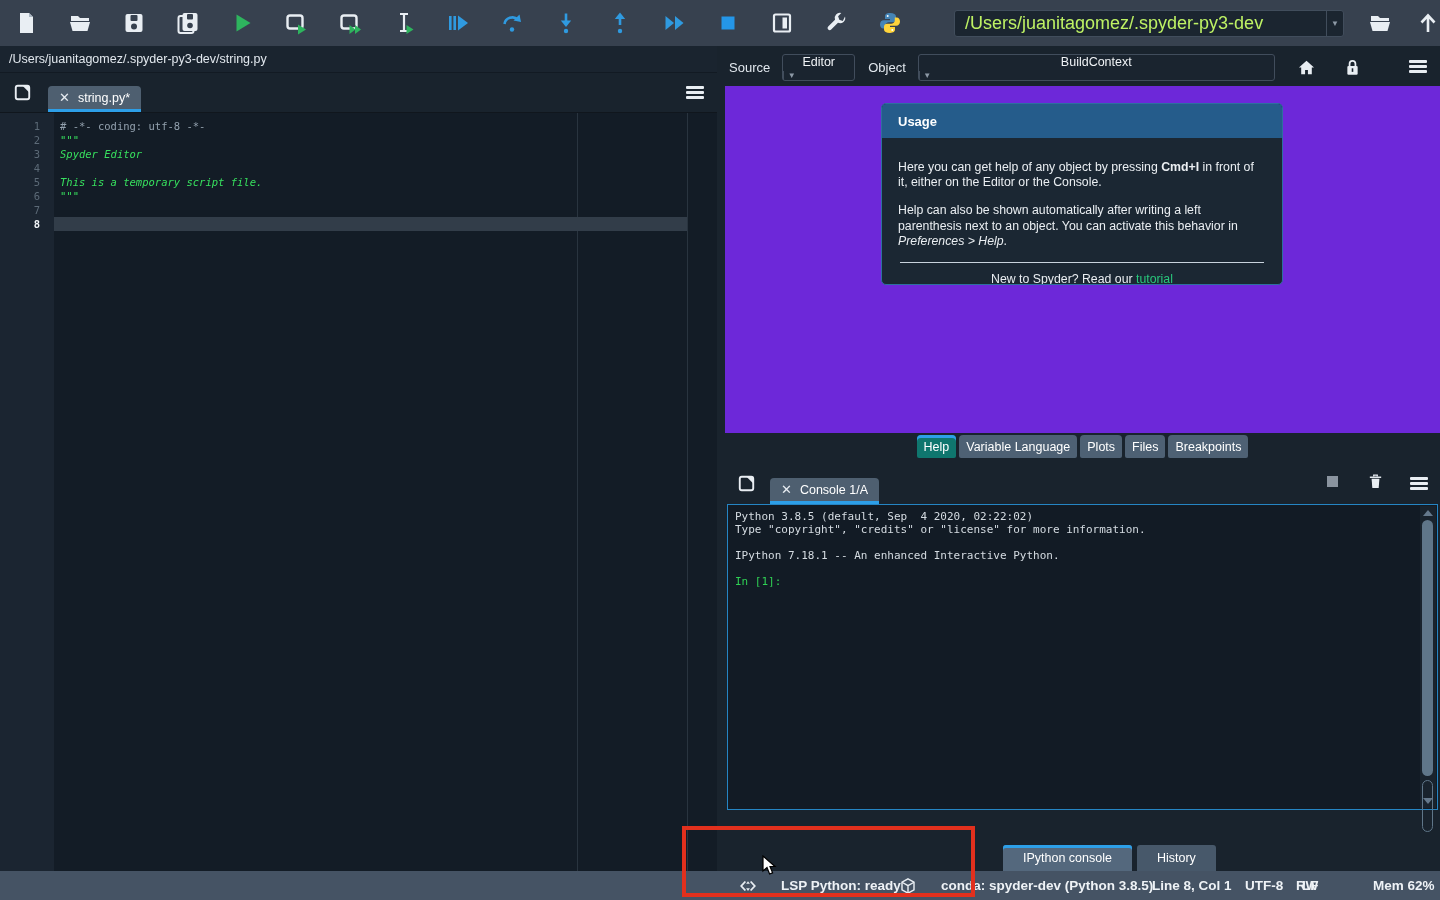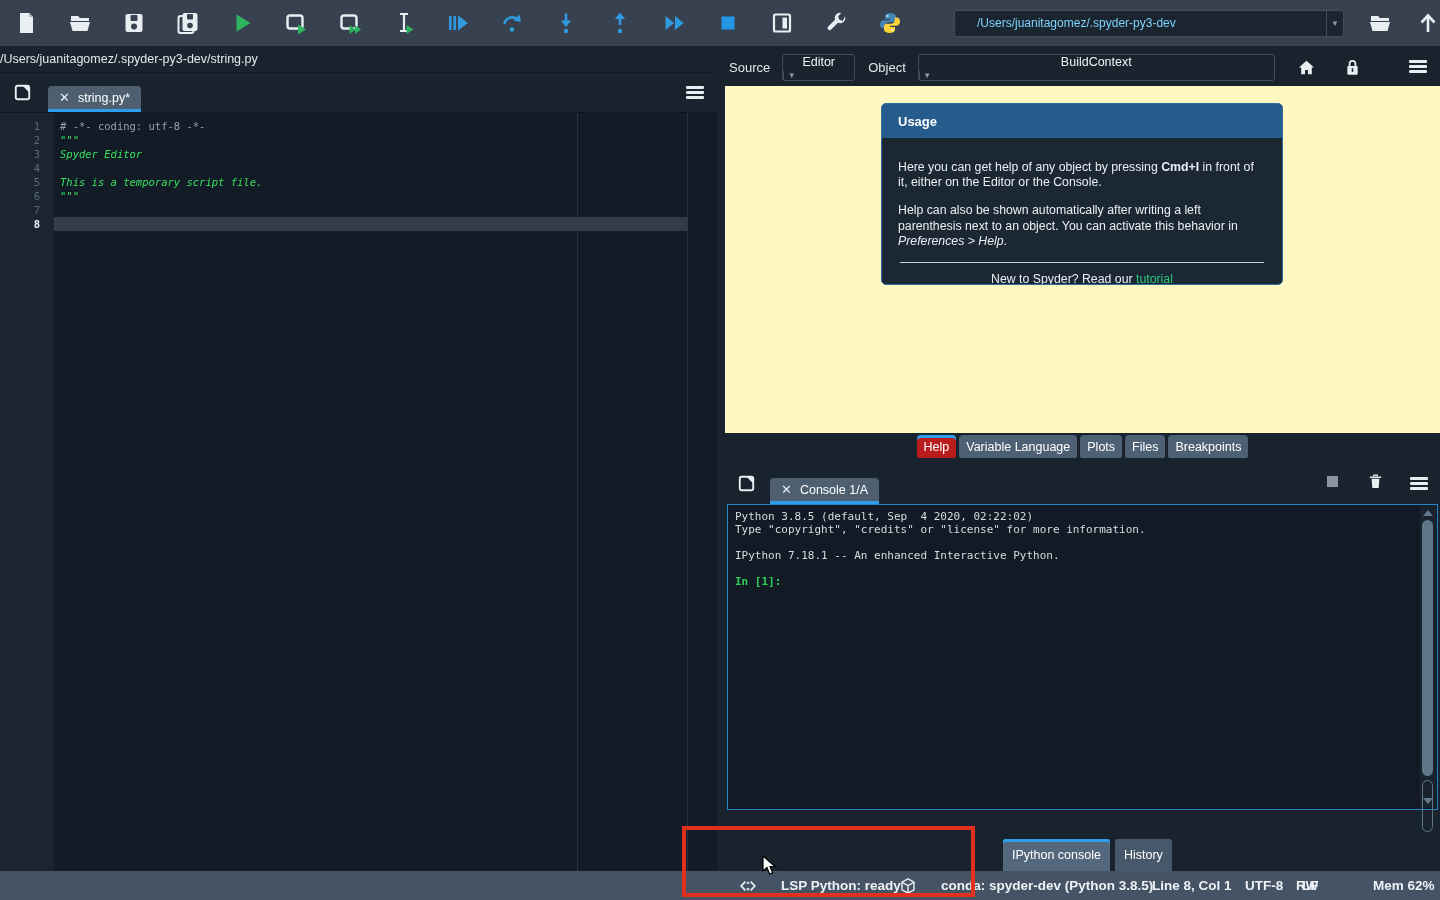--- a/index.html
+++ b/index.html
@@ -7,28 +7,28 @@
        font-family:"Liberation Sans",sans-serif;-webkit-font-smoothing:antialiased;}
   .abs{position:absolute;}
   svg{display:block;}
 
   
   .toolbar{position:absolute;left:0;top:0;width:1440px;height:46px;background:#37414f;
            display:flex;align-items:center;padding-left:14px;box-sizing:border-box;}
   .tbicon{width:24px;height:24px;margin-right:30px;flex:0 0 auto;cursor:default;}
   .path-combo{width:390px;height:27px;background:#1b2530;border:1px solid #414d5c;border-radius:3px;
               margin-left:22px;display:flex;align-items:center;box-sizing:border-box;}
-  .path-combo .val{flex:1;color:#7dd3fc;font-size:12px;padding:0 10px;white-space:nowrap;overflow:hidden;margin-left:12px;}
+  .path-combo .val{flex:1;color:#bef264;font-size:18px;padding:0 10px;white-space:nowrap;overflow:hidden;}
   .path-combo .arrow{width:16px;align-self:stretch;border-left:1px solid #414d5c;display:flex;
                      align-items:center;justify-content:center;color:#8d99a6;font-size:8px;}
   .tb-right{width:24px;height:24px;margin-left:24px;flex:0 0 auto;}
 
   
   .ed-pathbar{left:0;top:46px;width:717px;height:27px;background:#1a242f;border-bottom:1px solid #121a23;
-              color:#e2e8ee;font-size:12.5px;display:flex;align-items:center;box-sizing:border-box;}
+              color:#e2e8ee;font-size:12.5px;display:flex;align-items:center;padding-left:9px;box-sizing:border-box;}
   .ed-tabbar{left:0;top:74px;width:717px;height:38px;background:#19232d;border-bottom:1px solid #10161d;}
   .browse-icon{position:absolute;left:13px;top:9px;width:19px;height:19px;}
   .tab{position:absolute;height:26px;background:#4e5f70;border-radius:4px 4px 0 0;display:flex;
        align-items:center;padding:0 11px;gap:8px;color:#fff;font-size:12.5px;box-sizing:border-box;
        border-bottom:3px solid #2d9fe8;bottom:0;}
   .tab .x{color:#e8edf2;font-size:13px;line-height:1;cursor:default;}
   .menu-btn{position:absolute;width:18px;height:14px;}
   .menu-btn div{height:2.6px;background:#e8edf2;margin-bottom:2.6px;border-radius:1px;}
 
   .ed-body{left:0;top:113px;width:717px;height:758px;background:#131c26;overflow:hidden;
@@ -49,56 +49,56 @@
   
   .help-header{left:725px;top:48px;width:715px;height:38px;display:flex;align-items:center;}
   .hlabel{color:#e2e8ee;font-size:13px;}
   .combo{height:27px;background:#1a242f;border:1px solid #414d5c;border-radius:3px;display:flex;
          align-items:center;box-sizing:border-box;color:#f0f3f6;font-size:12.5px;flex-direction:column;}
   .combo .val{padding:0 10px;white-space:nowrap;}
   .combo .arrow{width:15px;align-self:stretch;border-left:1px solid #414d5c;display:flex;
                 align-items:center;justify-content:center;color:#8d99a6;font-size:8px;}
   .hicon{width:19px;height:19px;}
 
-  .help-content{left:725px;top:86px;width:715px;height:347px;background:#fef9c3;}
+  .help-content{left:725px;top:86px;width:715px;height:347px;background:#6d28d9;}
   .usage-box{position:absolute;left:156px;top:17px;width:402px;height:182px;border:1px solid #2e6f9f;
              border-radius:5px;background:#1b2733;overflow:hidden;box-sizing:border-box;}
   .usage-head{height:34px;background:#255c8b;display:flex;align-items:center;padding:0 16px;
               color:#fff;font-weight:bold;font-size:13px;}
   .usage-body{padding:10px 16px 0 16px;color:#eaeef2;font-size:12.3px;line-height:1.24;}
   .usage-body p{margin:12px 0 13px 0;}
   .usage-hr{border:none;border-top:1px solid #c9d3dd;margin:2px 2px 9px 2px;}
   .usage-footer{text-align:center;color:#eaeef2;font-size:12.3px;}
   .link{color:#29c77c;}
 
   .help-tabs{left:725px;top:432px;width:715px;height:26px;display:flex;justify-content:center;
              align-items:flex-end;gap:3px;}
   .ptab{height:23px;background:#4e6174;border-radius:4px 4px 2px 2px;color:#fff;font-size:12.5px;
         display:flex;align-items:center;padding:0 7px;box-sizing:border-box;}
-  .ptab.active{background:#b91c1c;box-shadow:inset 0 3px 0 #2d9fe8;}
+  .ptab.active{background:#0f766e;box-shadow:inset 0 3px 0 #2d9fe8;}
 
   
   .con-tabbar{left:725px;top:466px;width:715px;height:38px;background:#19232d;}
   .con-body{left:727px;top:504px;width:711px;height:306px;background:#121b25;border:1px solid #2585c4;
             box-sizing:border-box;font-family:"DejaVu Sans Mono",monospace;font-size:11px;}
   .con-lines{position:absolute;left:7px;top:5px;right:20px;}
   .cline{height:13px;white-space:pre;color:#d5dce2;}
-  .cline.prompt{color:#2fd154;font-weight:bold;}
+  .cline.prompt{color:#2fd154;font-weight:normal;}
   .sb{position:absolute;top:1px;right:1px;bottom:1px;width:16px;background:#19232d;}
   .sb .up,.sb .dn{position:absolute;left:3px;width:0;height:0;border-left:5px solid transparent;
                   border-right:5px solid transparent;}
   .sb .up{top:4px;border-bottom:6px solid #65798c;}
   .sb .dn{bottom:4px;border-top:6px solid #65798c;}
   .sb .thumb{position:absolute;left:2px;width:11px;top:14px;height:256px;background:#5f7689;border-radius:6px;}
   .sb .tail{position:absolute;left:2px;width:9px;top:274px;height:50px;border:1px solid #5f7689;border-radius:6px;}
 
   .con-tabs{left:725px;top:845px;width:715px;height:26px;display:flex;align-items:flex-end;padding-left:278px;
             gap:5px;box-sizing:border-box;}
-  .ctab{height:32px;border-radius:3px 3px 0 0;color:#fff;font-size:12.5px;display:flex;align-items:center;
-        padding:0 9px;background:#47586a;text-align:center;}
+  .ctab{height:26px;border-radius:3px 3px 0 0;color:#fff;font-size:12.5px;display:flex;align-items:center;
+        padding:0 20px;background:#47586a;text-align:center;}
   .ctab.active{background:#54687d;box-shadow:inset 0 3px 0 #2d9fe8;}
 
   
   .statusbar{left:0;top:871px;width:1440px;height:29px;background:#455364;color:#eef2f6;
              font-size:13.5px;font-weight:600;}
   .sb-item{position:absolute;top:0;height:29px;display:flex;align-items:center;gap:24px;}
 
   
   .restart-btn{left:697px;top:838px;width:263px;height:29px;background:#1d73c9;border-radius:5px;
                color:#fff;font-size:13.5px;display:flex;align-items:center;justify-content:center;

